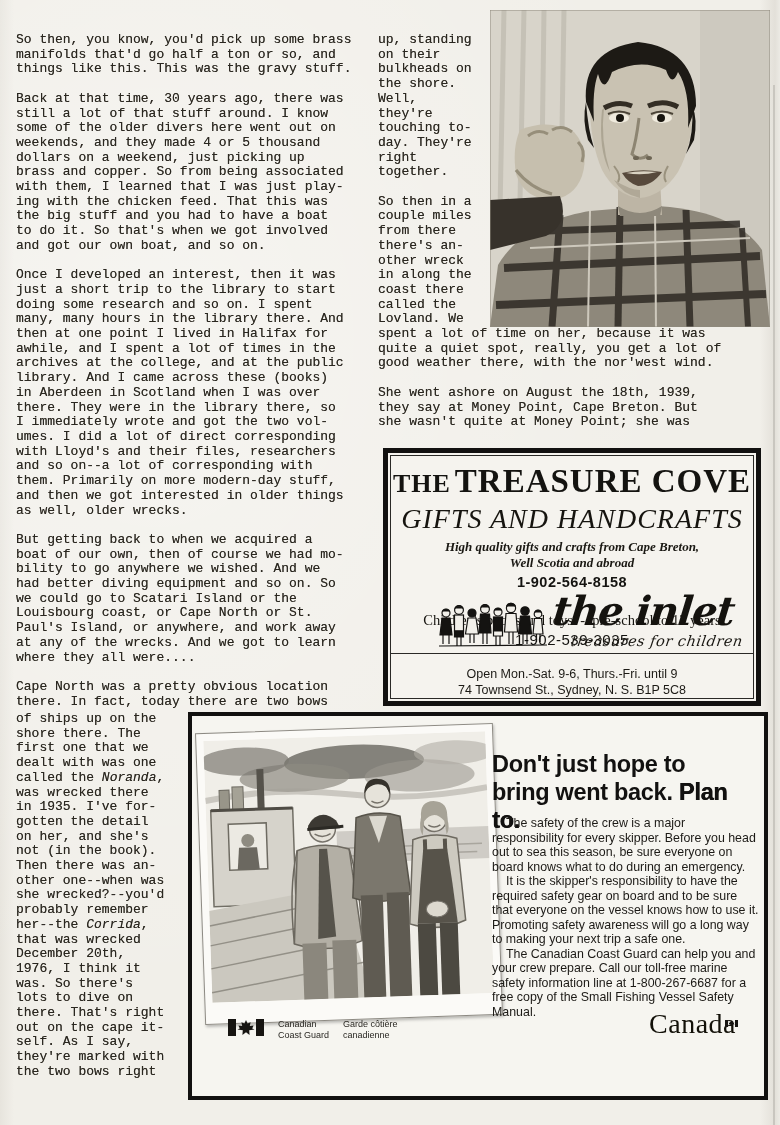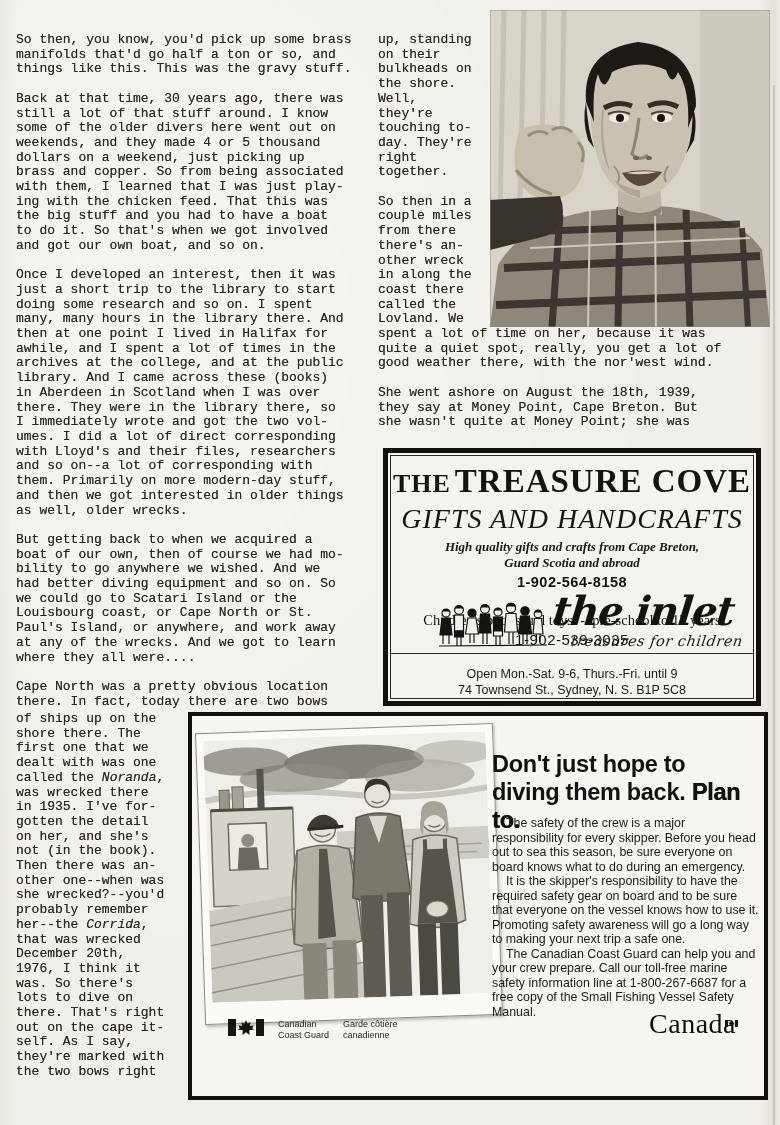--- a/index.html
+++ b/index.html
@@ -259,21 +259,21 @@
 
   <div class="tc-ad">
     <div class="tc-inner">
       <div class="tc-title">
         <span class="the">THE</span>
         <span class="main">TREASURE COVE</span>
       </div>
       <div class="tc-subtitle">GIFTS AND HANDCRAFTS</div>
       <div class="tc-tagline">
         <div>High quality gifts and crafts from Cape Breton,</div>
-        <div>Guard Scotia and abroad</div>
+        <div>Well Scotia and abroad</div>
       </div>
       <div class="tc-phone1">1-902-564-8158</div>
       <div class="tc-logos">
         <span class="tc-children">
           <svg width="112" height="54" viewBox="0 0 112 54">
             <g stroke="#141311" stroke-width="1.2" fill="none">
 
               <g>
                   <circle cx="7" cy="16" r="4" fill="#f2f0ea"></circle>
                   <path d="M3.4,14.5 A4,4 0 0 1 10.6,14.5" fill="#141311"></path>
@@ -403,21 +403,21 @@
         <path d="M216,116 L240,116 L244,150 L248,190 L208,190 L212,150 Z" fill="#57534a"></path>
         <path d="M218,106 L218,118 M238,106 L238,118" stroke="#57534a" stroke-width="4"></path>
         <ellipse cx="228" cy="176" rx="11" ry="8" fill="#ddd9cf" stroke="#76726a"></ellipse>
         <rect x="208" y="190" width="18" height="72" fill="#4c4941"></rect>
         <rect x="230" y="190" width="18" height="72" fill="#4c4941"></rect>
       </svg>
     </div>
 
     <div class="cg-headline">
       <div>Don't just hope to</div>
-      <div><span>diving them back. </span><span class="emph">Plan to.</span></div>
+      <div><span>bring went back. </span><span class="emph">Plan to.</span></div>
     </div>
 
     <div class="cg-body">
       <p>The safety of the crew is a major responsibility for every skipper. Before you head out to sea this season, be sure everyone on board knows what to do during an emergency.</p>
       <p>It is the skipper's responsibility to have the required safety gear on board and to be sure that everyone on the vessel knows how to use it. Promoting safety awareness will go a long way to making your next trip a safe one.</p>
       <p>The Canadian Coast Guard can help you and your crew prepare. Call our toll-free marine safety information line at 1-800-267-6687 for a free copy of the Small Fishing Vessel Safety Manual.</p>
     </div>
 
     <div class="cg-sig">
       <span>

